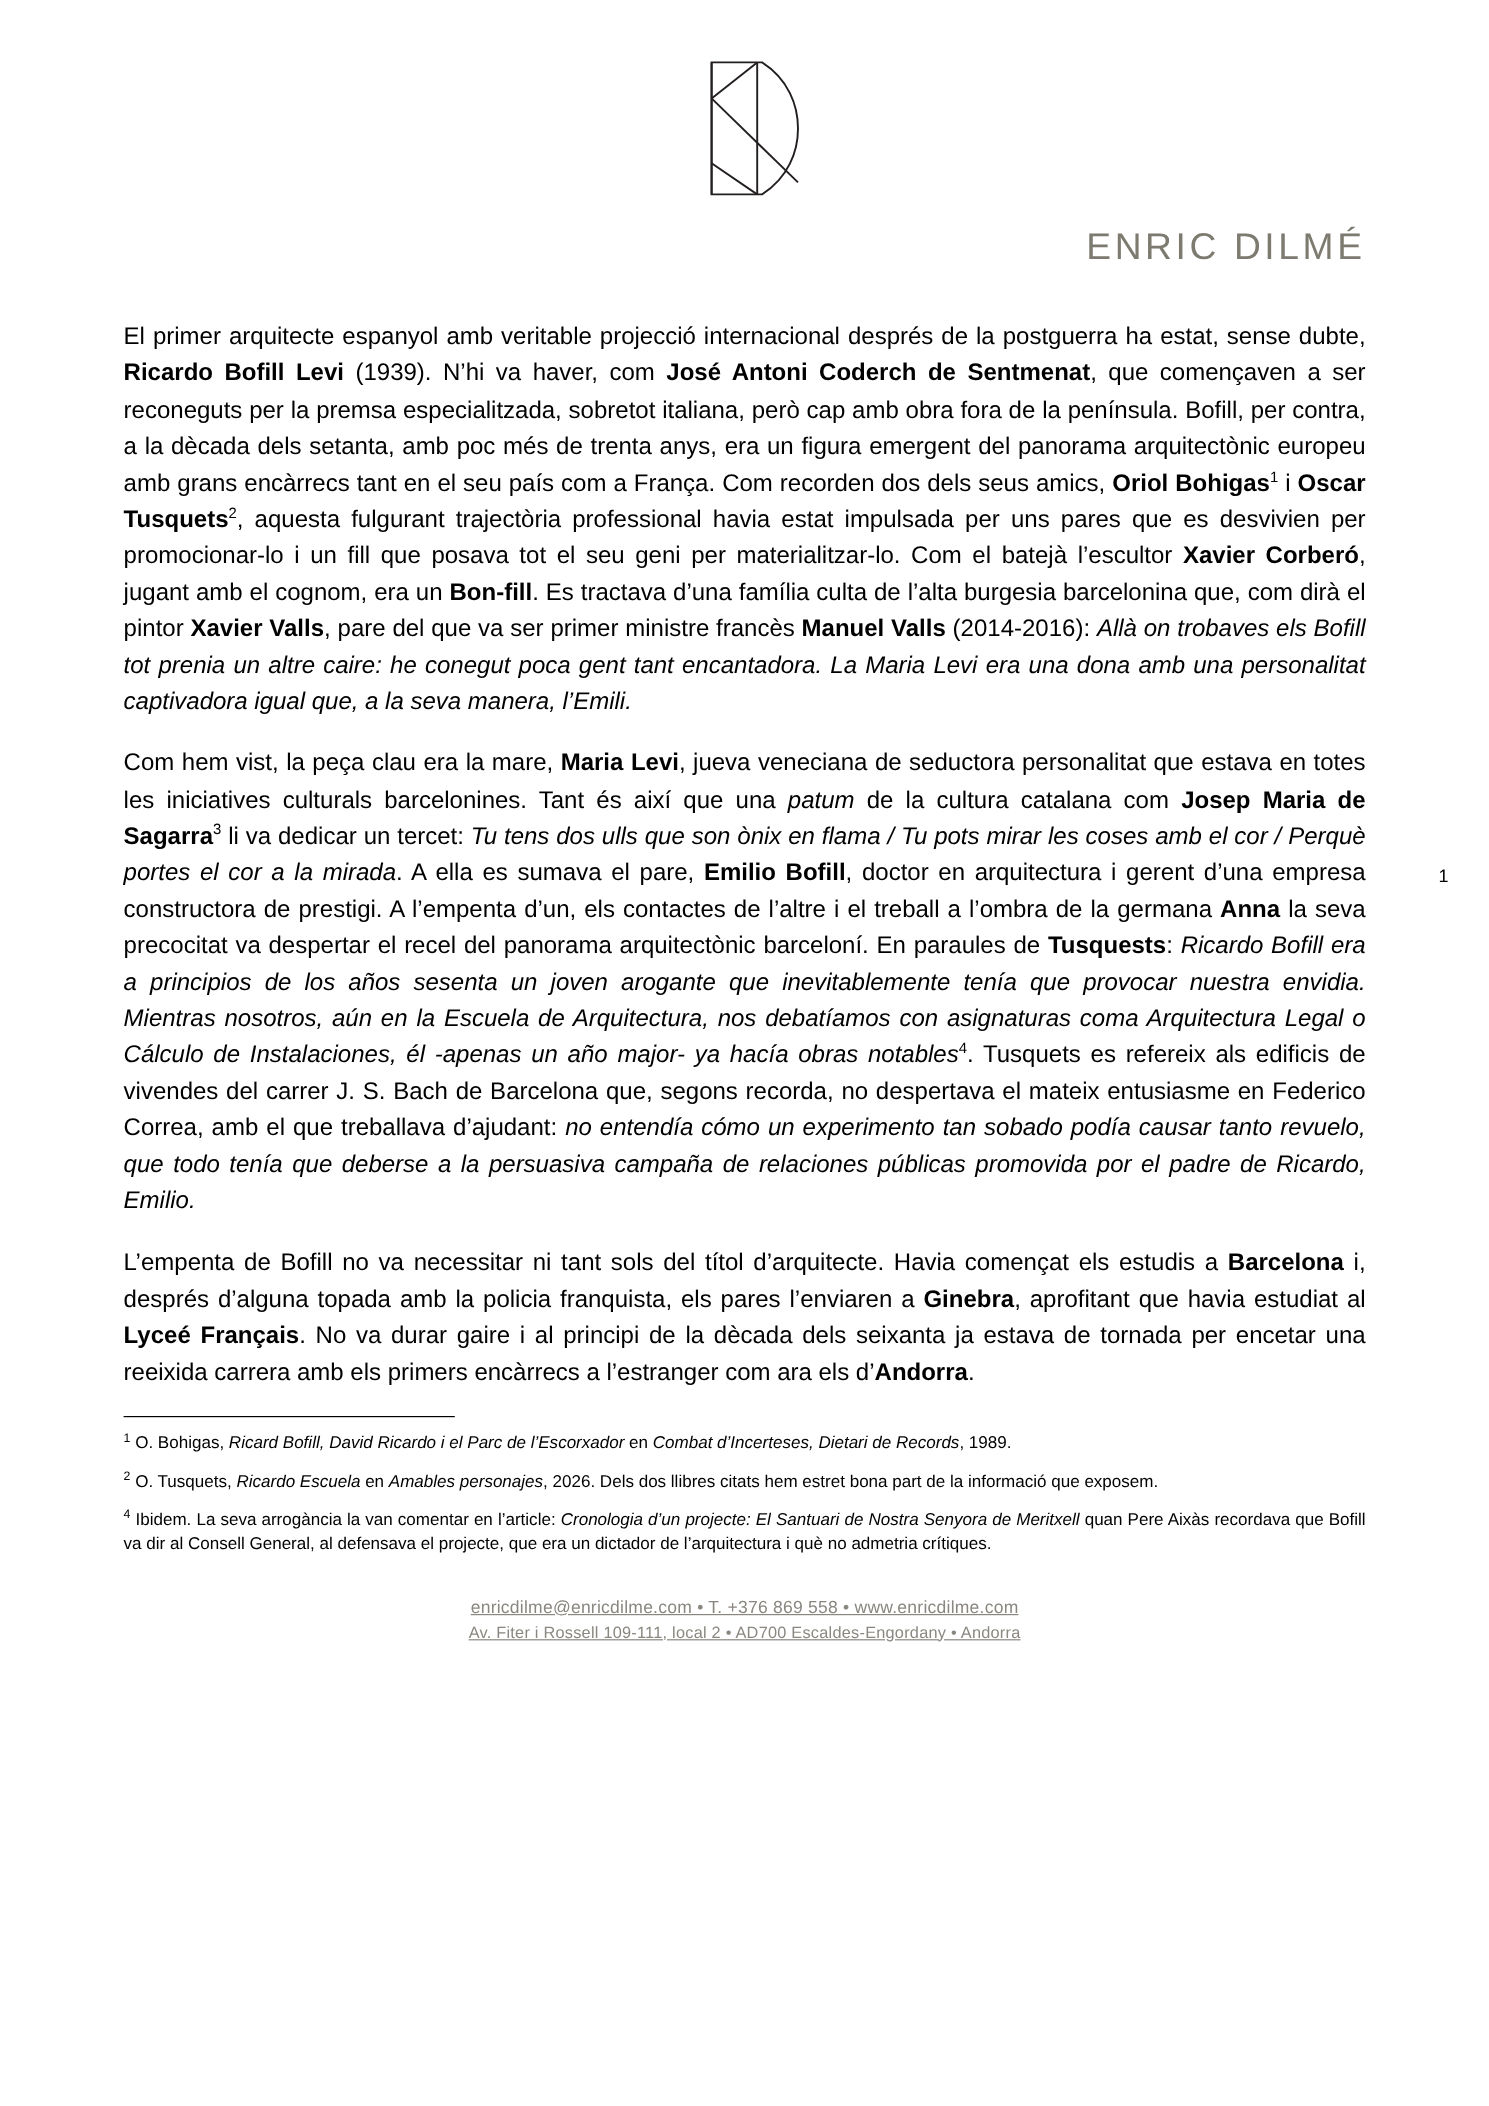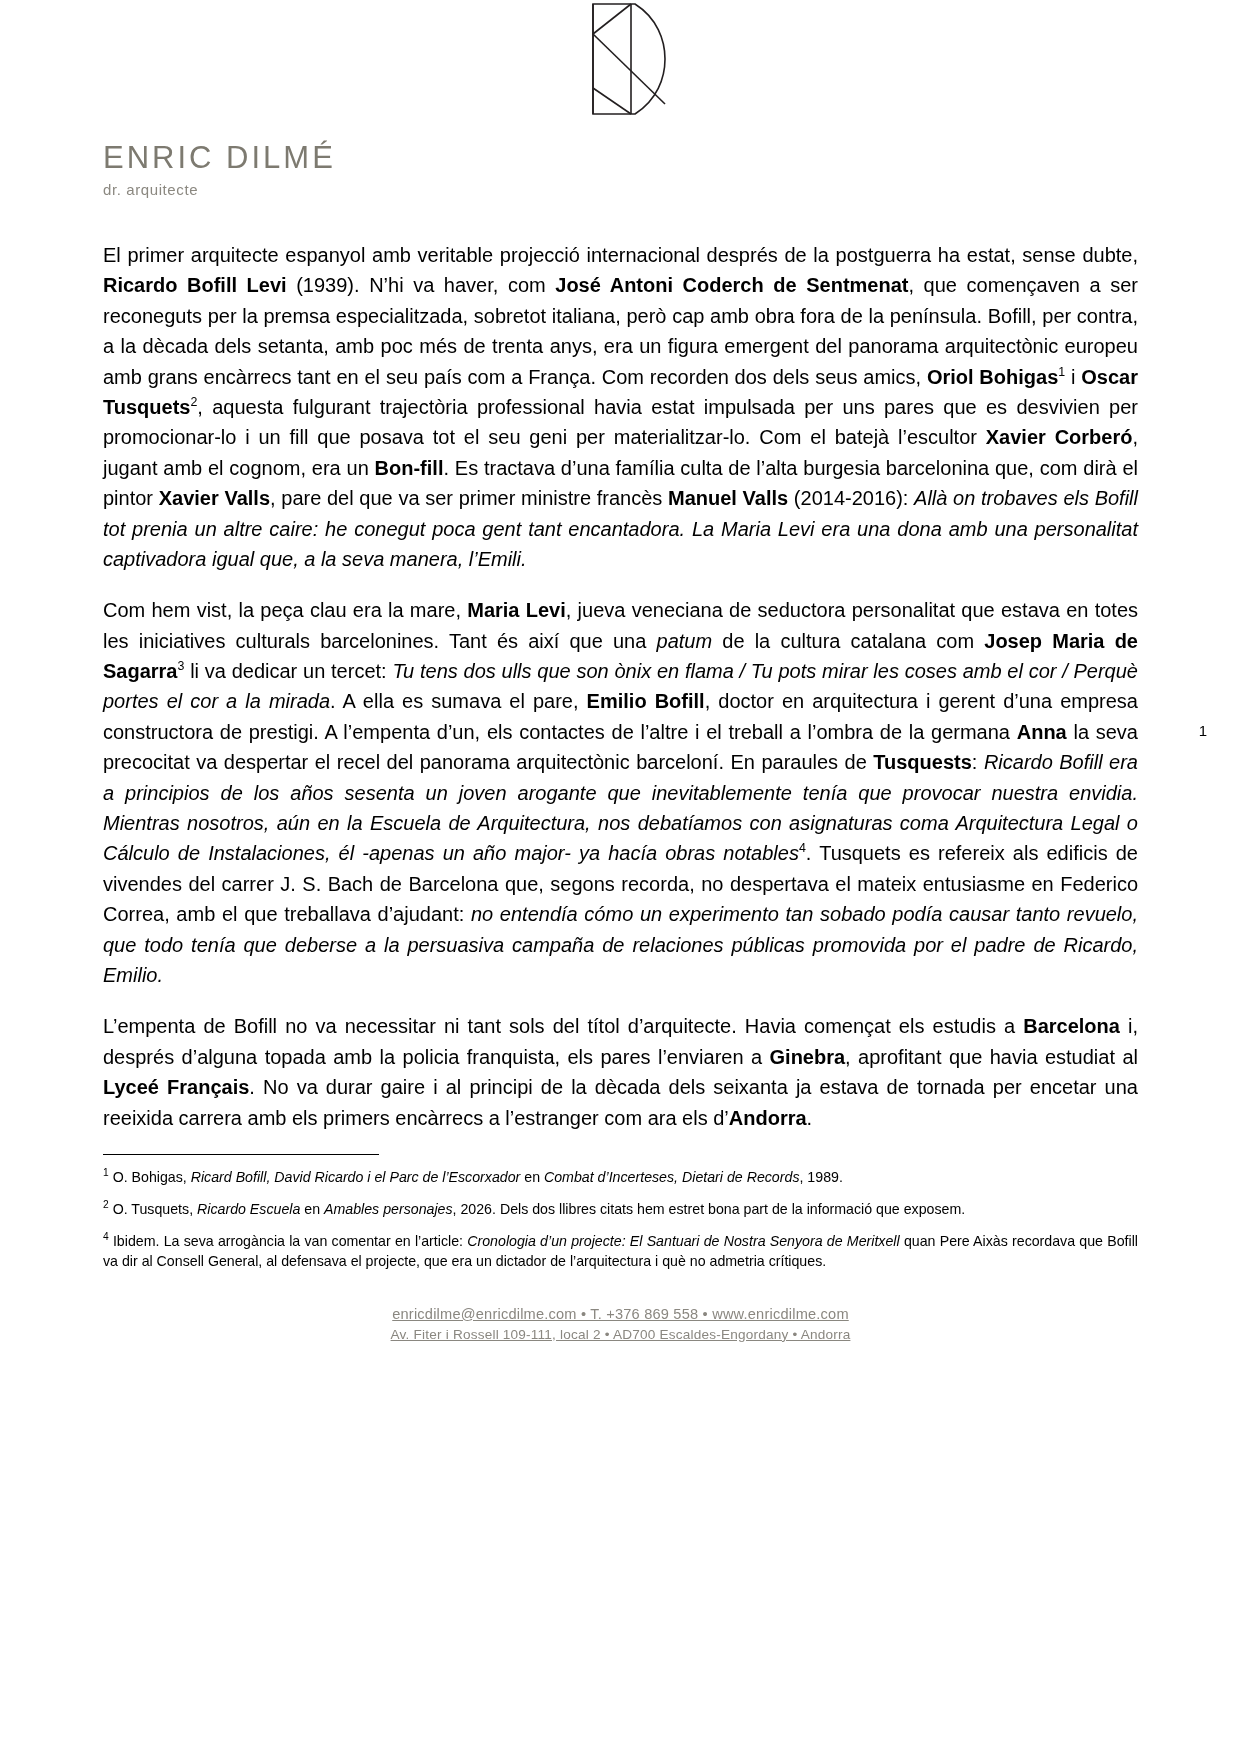--- a/index.html
+++ b/index.html
@@ -17,21 +17,22 @@
   .page {
     position: relative;
     width: 1241px;
     min-height: 1755px;
     box-sizing: border-box;
     padding: 0 103px;
   }
 
   
   .letterhead {
-    text-align: left;
+    padding-top: 48px;
+    text-align: right;
   }
   .logo-mark {
     width: 96px;
     height: 118px;
     margin: 0 auto;
     display: block;
   }
   .brand-name {
     margin-top: 22px;
     font-size: 31px;
@@ -127,21 +128,20 @@
           <path d="M20 4 L20 114"></path>
           <path d="M20 4 L62 4 C84 18 92 40 92 59 C92 78 84 100 62 114 L20 114 Z"></path>
           <path d="M20 34 L58 4"></path>
           <path d="M20 34 L92 104"></path>
           <path d="M58 4 L58 114"></path>
           <path d="M20 88 L58 114"></path>
         </g>
       </svg>
     </span>
     <div class="brand-name">ENRIC DILMÉ</div>
-    <div class="brand-sub">dr. arquitecte</div>
   </div>
 
 
   <div class="page-number">1</div>
 
   <div class="body-text">
 
     <p><span>El primer arquitecte espanyol amb veritable projecció internacional després de la postguerra ha estat, sense dubte, </span><b>Ricardo Bofill Levi</b><span> (1939). N’hi va haver, com </span><b>José Antoni Coderch de Sentmenat</b><span>, que començaven a ser reconeguts per la premsa especialitzada, sobretot italiana, però cap amb obra fora de la península. Bofill, per contra, a la dècada dels setanta, amb poc més de trenta anys, era un figura emergent del panorama arquitectònic europeu amb grans encàrrecs tant en el seu país com a França. Com recorden dos dels seus amics, </span><b>Oriol Bohigas</b><sup>1</sup><span> i </span><b>Oscar Tusquets</b><sup>2</sup><span>, aquesta fulgurant trajectòria professional havia estat impulsada per uns pares que es desvivien per promocionar-lo i un fill que posava tot el seu geni per materialitzar-lo. Com el batejà l’escultor </span><b>Xavier Corberó</b><span>, jugant amb el cognom, era un </span><b>Bon-fill</b><span>. Es tractava d’una família culta de l’alta burgesia barcelonina que, com dirà el pintor </span><b>Xavier Valls</b><span>, pare del que va ser primer ministre francès </span><b>Manuel Valls</b><span> (2014-2016): </span><i>Allà on trobaves els Bofill tot prenia un altre caire: he conegut poca gent tant encantadora. La Maria Levi era una dona amb una personalitat captivadora igual que, a la seva manera, l’Emili.</i></p>
 
     <p><span>Com hem vist, la peça clau era la mare, </span><b>Maria Levi</b><span>, jueva veneciana de seductora personalitat que estava en totes les iniciatives culturals barcelonines. Tant és així que una </span><i>patum</i><span> de la cultura catalana com </span><b>Josep Maria de Sagarra</b><sup>3</sup><span> li va dedicar un tercet: </span><i>Tu tens dos ulls que son ònix en flama / Tu pots mirar les coses amb el cor / Perquè portes el cor a la mirada</i><span>.  A ella es sumava el pare, </span><b>Emilio Bofill</b><span>, doctor en arquitectura i gerent d’una empresa constructora de prestigi. A l’empenta d’un, els contactes de l’altre i el treball a l’ombra de la germana </span><b>Anna</b><span> la seva precocitat va despertar el recel del panorama arquitectònic barceloní. En paraules de </span><b>Tusquests</b><span>: </span><i>Ricardo Bofill era a principios de los años sesenta un joven arogante que inevitablemente tenía que provocar nuestra envidia. Mientras nosotros, aún en la Escuela de Arquitectura, nos debatíamos con asignaturas coma Arquitectura Legal o Cálculo de Instalaciones, él -apenas un año major- ya hacía obras notables</i><sup>4</sup><span>. Tusquets es refereix als edificis de vivendes del carrer J. S. Bach de Barcelona que, segons recorda, no despertava el mateix entusiasme en Federico Correa, amb el que treballava d’ajudant: </span><i>no entendía cómo un experimento tan sobado podía causar tanto revuelo, que todo tenía que deberse a la persuasiva campaña de relaciones públicas promovida por el padre de Ricardo, Emilio.</i></p>

